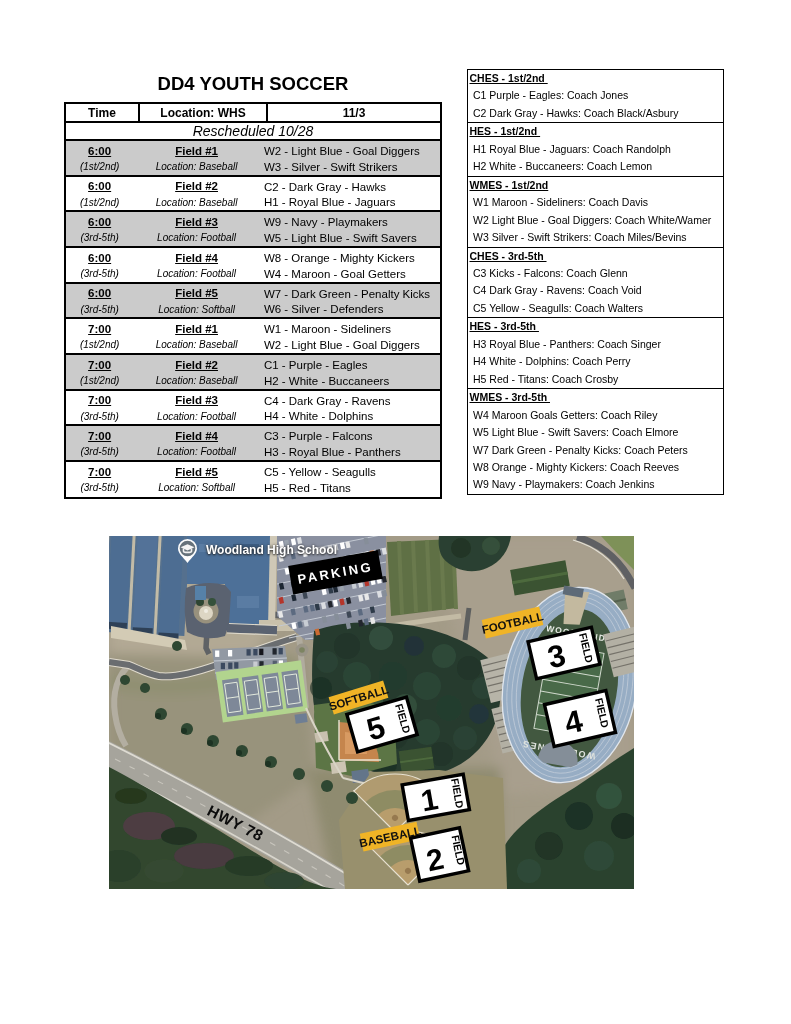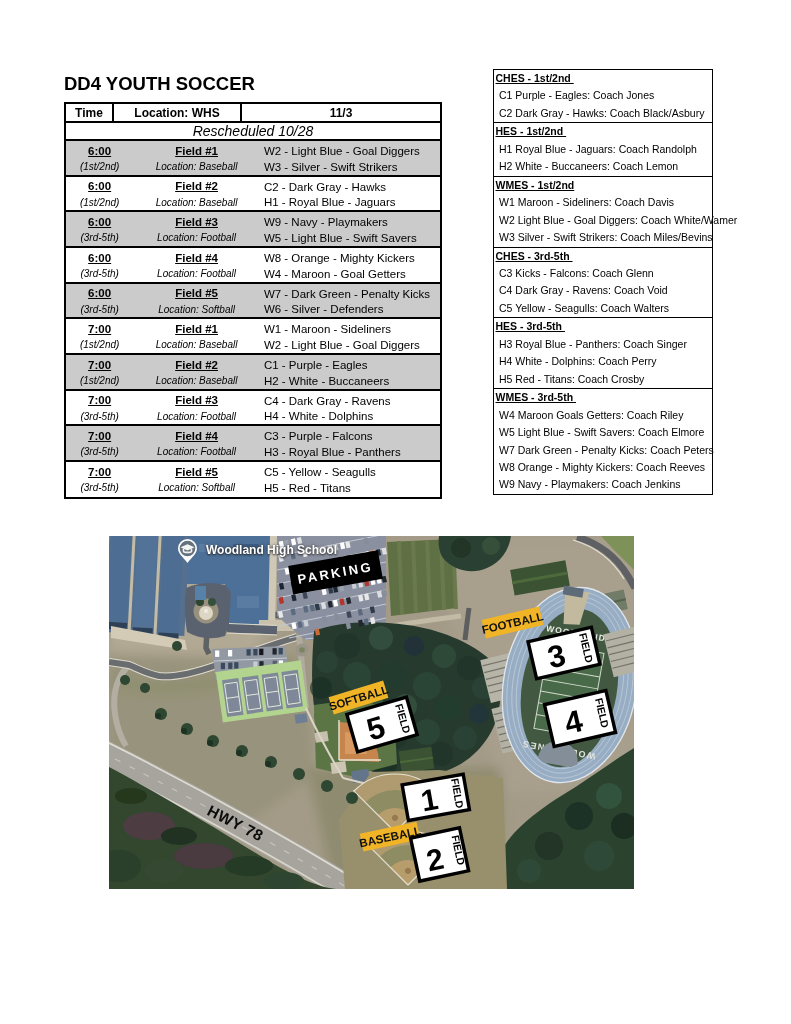--- a/index.html
+++ b/index.html
@@ -12,35 +12,35 @@
   .row{display:flex;height:35.68px;border-bottom:2px solid #000;box-sizing:border-box;white-space:nowrap;}
   .row:last-child{border-bottom:none;height:35px;}
   .row.g{background:#cbcbcb;}
   .c1{width:68px;text-align:center;}
   .c2{width:128px;text-align:center;}
   .c3{width:178px;padding-left:4px;}
   .t1{font-weight:bold;font-size:11.5px;line-height:14px;margin-top:2.5px;text-decoration:underline;}
   .t2{font-style:italic;font-size:10px;line-height:15px;margin-top:1.5px;}
   .c3 div{font-size:11.5px;line-height:15.5px;}
   .c3 .l1{margin-top:3px;}
-  .panel{position:absolute;left:493px;top:69px;width:220px;border:1px solid #000;box-sizing:border-box;font-size:10.5px;white-space:nowrap;}
+  .panel{position:absolute;left:467px;top:69px;width:257px;border:1px solid #000;box-sizing:border-box;font-size:10.5px;white-space:nowrap;}
   .sec{border-bottom:1px solid #000;padding:0 0 0 1.5px;}
   .sec:last-child{border-bottom:none;}
   .sec .h{font-weight:bold;text-decoration:underline;line-height:17.45px;}
   .sec .i{line-height:17.45px;padding-left:3.5px;}
 </style>
 </head>
 <body>
 
-<div class="abs" style="left:64px;top:73px;width:378px;font-size:18.5px;font-weight:bold;">DD4 YOUTH SOCCER</div>
+<div class="abs" style="left:64px;top:73px;width:378px;text-align:center;font-size:18.5px;font-weight:bold;">DD4 YOUTH SOCCER</div>
 
 <div class="tbl">
 
   <div class="hdr">
-    <div style="width:48px;border-right:2px solid #000;">Time</div>
+    <div style="width:74px;border-right:2px solid #000;">Time</div>
     <div style="width:128px;border-right:2px solid #000;">Location: WHS</div>
     <div style="flex:1;">11/3</div>
   </div>
 
   <div class="resched">Rescheduled 10/28</div>
 
   <div class="row g">
     <div class="c1">
         <div class="t1">6:00</div>
         <div class="t2">(1st/2nd)</div>

